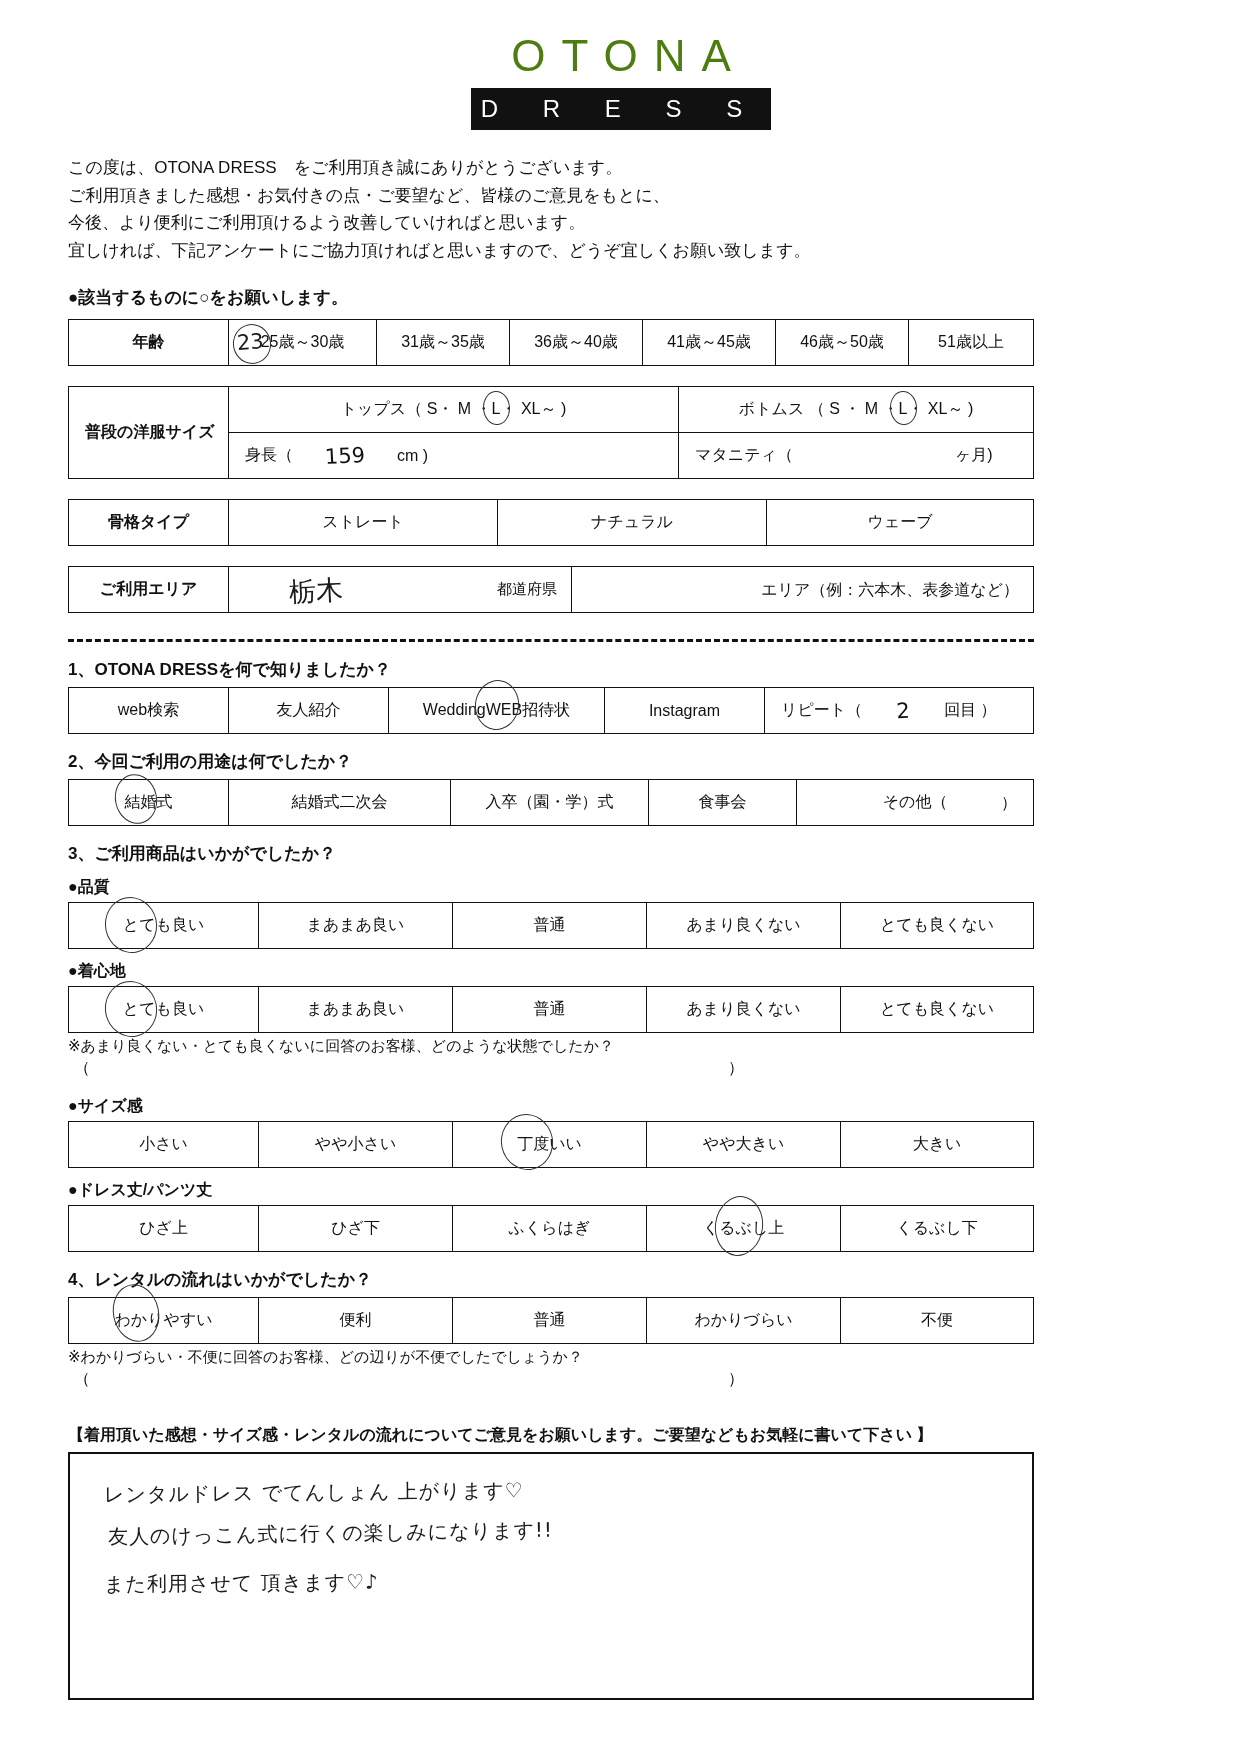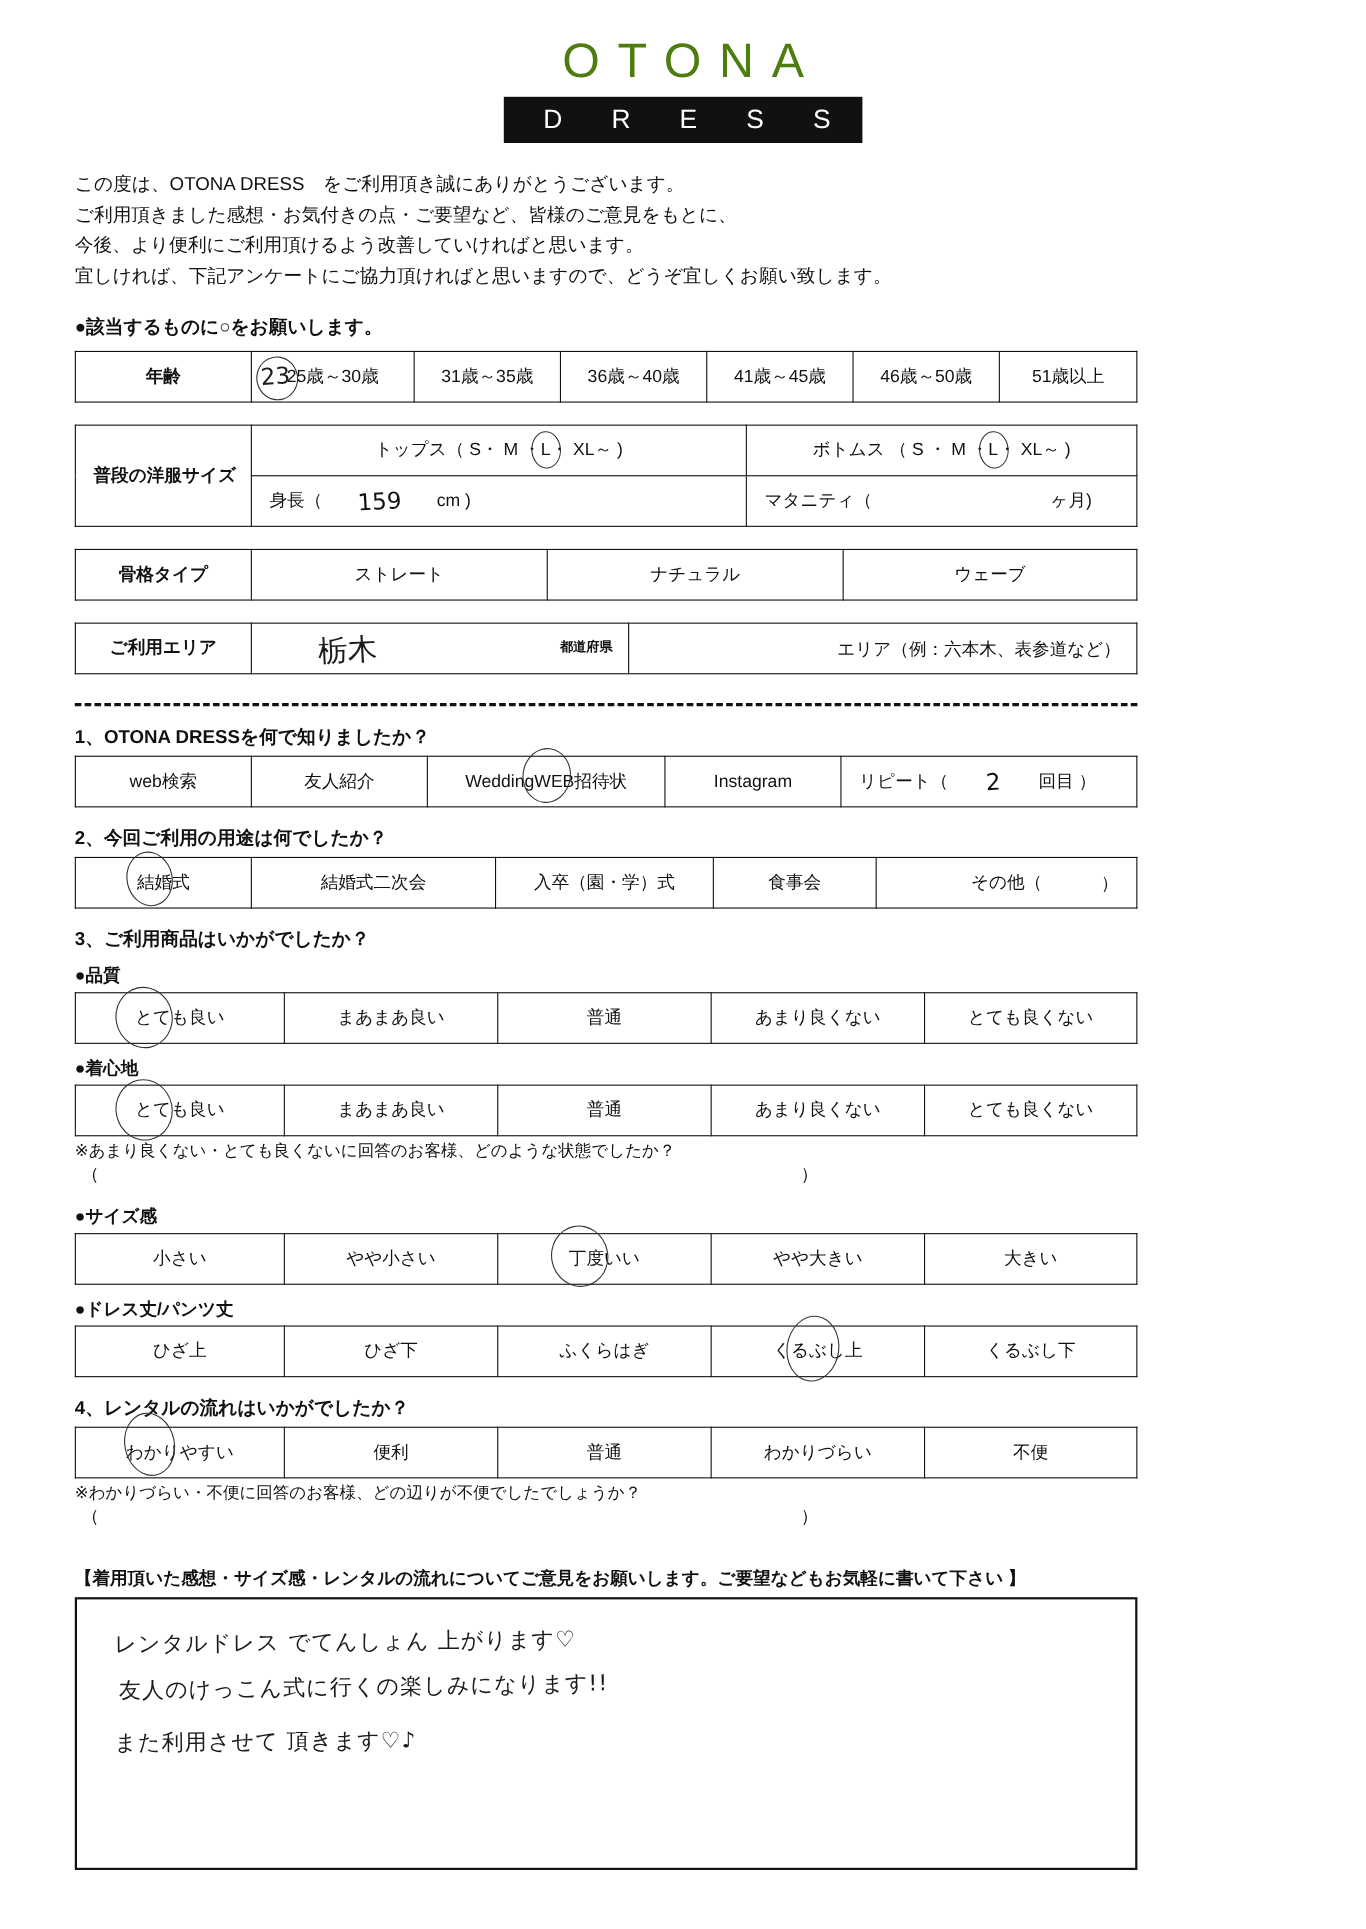--- a/index.html
+++ b/index.html
@@ -16,21 +16,21 @@
 
   
   .logo-wrap { text-align:center; padding-top: 34px; }
   .logo-otona {
     font-size: 44px; letter-spacing: 16px; font-weight: 400;
     color:#4d7c0f; line-height: 1; padding-left: 16px;
     font-family: "Liberation Sans", sans-serif;
   }
   .logo-dress {
     display:inline-block; background:#111; color:#fff;
-    font-size: 24px; letter-spacing: 19px; padding: 9px 10px 9px 36px;
+    font-size: 24px; letter-spacing: 19px; padding: 9px 10px 9px 10px;
     margin-top: 10px; line-height:1;text-align:center;
   }
 
   
   .intro { margin: 24px 0 0 68px; font-size: 17px; line-height: 1.62; }
   .intro div { white-space: nowrap; }
 
   .circle-note { margin: 22px 0 10px 68px; font-size: 17px; font-weight: bold; }
 
   
@@ -204,21 +204,21 @@
     </table>
 
   <div class="gap-20"></div>
 
   <table class="f">
     <tbody>
         <tr>
       <td class="lbl" style="width:160px">ご利用エリア</td>
       <td style="width:343px; text-align:left;">
         <span class="ink" style="left:60px; top:6px; font-size:27px; transform:rotate(-3deg);">栃木</span>
-        <span style="position:absolute; right:14px; top:13px; font-size:12px;font-weight:bold;">都道府県</span>
+        <span style="position:absolute; right:14px; top:13px; font-size:15px;">都道府県</span>
       </td>
       <td>
         <span style="position:absolute; right:14px; top:13px; font-size:16px;margin-left:41px;">エリア（例：六本木、表参道など）</span>
       </td>
     </tr>
   </tbody>
     </table>
 
   <div class="dashed"></div>
 

